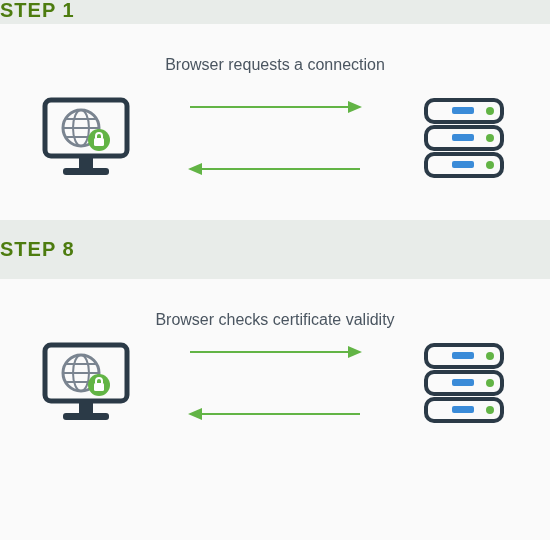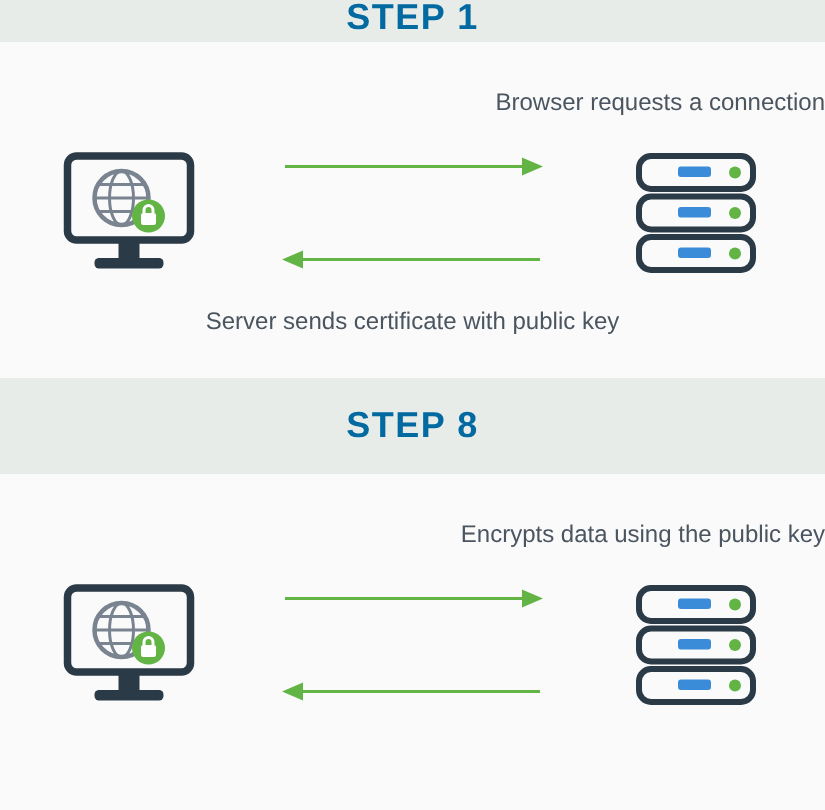--- a/index.html
+++ b/index.html
@@ -4,41 +4,40 @@
 <style>
   * { margin: 0; padding: 0; box-sizing: border-box; }
   body {
     width: 550px;
     font-family: -apple-system, BlinkMacSystemFont, "Segoe UI", Arial, sans-serif;
     background: #fafafa;
     color: #4a5560;
   }
   .step-header {
     background: #e8ece9;
-    text-align: center;
     padding: 18px 0;
     font-weight: 700;
-    font-size: 24px;
-    color: #0369a1;
+    font-size: 20px;
+    color: #4d7c0f;
     letter-spacing: 1px;
   }
   .step-header.cut {
     padding: 0 0 4px 0;
     line-height: 1;
   }
   .step-body {
     padding: 32px 0 28px 0;
   }
   .caption {
     text-align: center;
     font-size: 16px;
     color: #4a5560;
     margin-bottom: 6px;
   }
-  .caption.top { margin-bottom: 20px; text-align: right; }
+  .caption.top { margin-bottom: 20px; }
   .caption.bottom { margin-top: 20px; margin-bottom: 0; }
   .diagram-row {
     display: flex;
     align-items: center;
     justify-content: space-between;
     padding: 0 38px;
     margin: 10px 0;
   }
   .arrows {
     flex: 1;
@@ -101,29 +100,28 @@
           <rect x="30" y="40" width="22" height="7" rx="2" fill="#3a8bd8"></rect>
           <circle cx="68" cy="44" r="4" fill="#62b445"></circle>
           <rect x="4" y="60" width="76" height="22" rx="8" fill="none" stroke="#2b3a47" stroke-width="4"></rect>
           <rect x="30" y="67" width="22" height="7" rx="2" fill="#3a8bd8"></rect>
           <circle cx="68" cy="71" r="4" fill="#62b445"></circle>
         </g>
       </svg>
     </div>
   </div>
 
-  <div class="caption bottom">Server sends certificate with public key</div>
 </div>
 
 <div class="step-header">
   <span>STEP 8</span>
 </div>
 
 <div class="step-body">
-  <div class="caption top">Encrypts data using the public key</div>
+  <div class="caption">Browser checks certificate validity</div>
 
   <div class="diagram-row">
     <div class="icon-col">
       <svg width="94" height="88" viewBox="0 0 94 88">
         <rect x="6" y="6" width="82" height="56" rx="6" fill="none" stroke="#2b3a47" stroke-width="5"></rect>
         <circle cx="42" cy="34" r="18" fill="none" stroke="#7a8490" stroke-width="3"></circle>
         <ellipse cx="42" cy="34" rx="8" ry="18" fill="none" stroke="#7a8490" stroke-width="2"></ellipse>
         <line x1="24" y1="34" x2="60" y2="34" stroke="#7a8490" stroke-width="2"></line>
         <line x1="27" y1="25" x2="57" y2="25" stroke="#7a8490" stroke-width="2"></line>
         <line x1="27" y1="43" x2="57" y2="43" stroke="#7a8490" stroke-width="2"></line>

